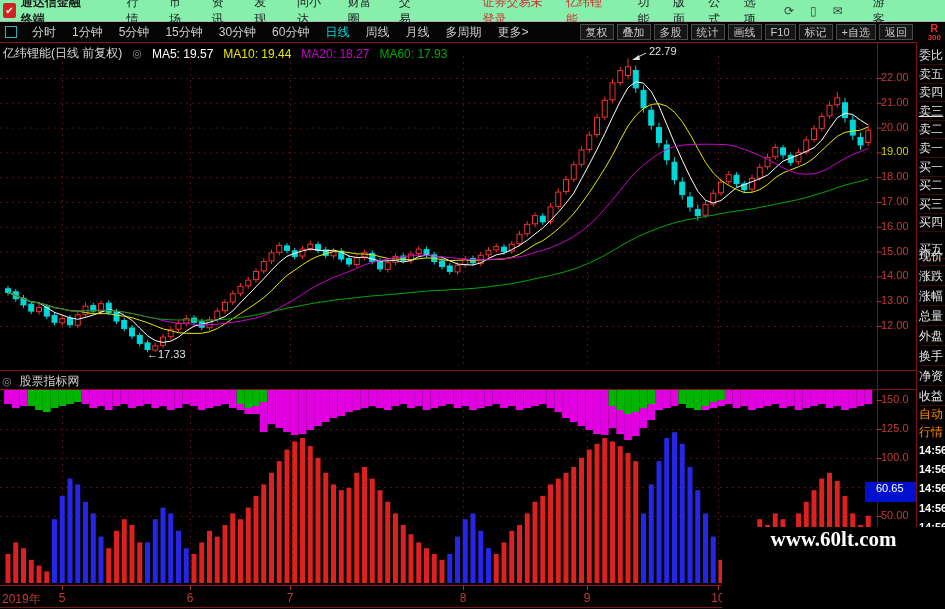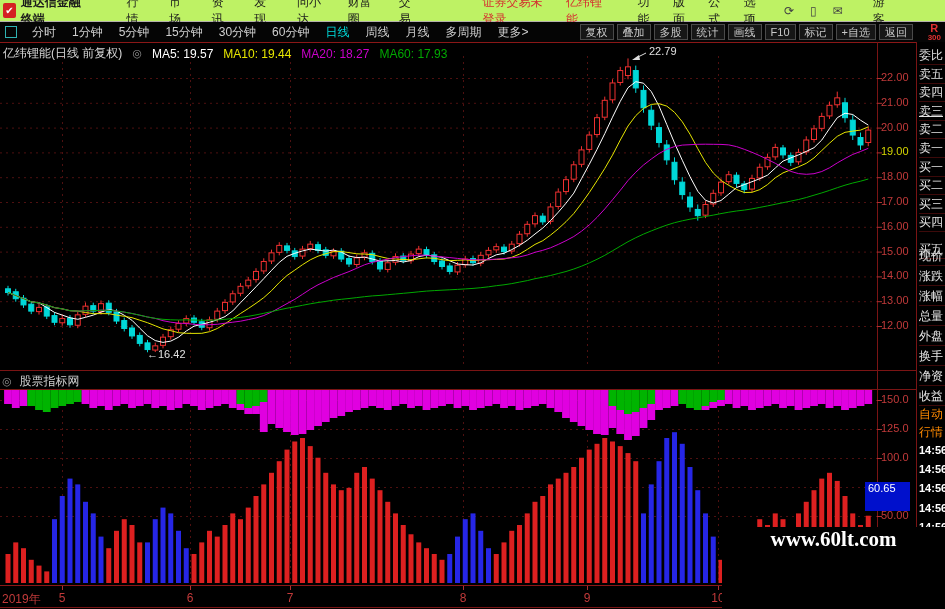--- a/index.html
+++ b/index.html
@@ -1,20 +1,20 @@
 <!DOCTYPE html>
 <html><head>
 <meta charset="utf-8">
 <style>
   html,body{margin:0;padding:0;background:#222;}
   #screen{position:relative;width:945px;height:609px;background:#000;overflow:hidden;
           font-family:"Liberation Sans",sans-serif;-webkit-font-smoothing:antialiased;}
   
   .topbar{position:relative;z-index:2;display:flex;align-items:center;height:21px;
-          background:#bef264;border-bottom:1px solid #b5b2ac;font-size:12px;color:#1c1c1c;}
+          background:#86efac;border-bottom:1px solid #b5b2ac;font-size:12px;color:#1c1c1c;}
   .logo{width:15px;height:15px;background:#d42222;border-radius:2px;margin:0 5px 0 3px;
         color:#fff;font-size:10px;line-height:15px;text-align:center;}
   .logo::after{content:"✔";}
   .apptitle{font-weight:bold;margin-right:22px;}
   .menu{margin:0 13px;}
   #topbar-alerts{margin-left:46px;}
   .alert{color:#d43030;margin:0 8px;}
   #topbar-right{margin-left:16px;}
   .rmenu{margin:0 9px;}
   #topbar-icons{margin-left:6px;}
@@ -43,22 +43,22 @@
              font-size:12px;z-index:3;white-space:nowrap;}
   .indsrc{color:#cfcfcf;}
   #ind-outputs{display:flex;gap:9px;}
   .axlabel{position:absolute;left:881px;width:33px;font-size:11px;color:#c23a3a;z-index:3;}
   #x-axis{position:absolute;top:591px;left:0;width:916px;height:16px;z-index:3;font-size:12px;}
   .yearlbl{position:absolute;left:2px;top:0;color:#c23a3a;}
   .mlabel{position:absolute;top:0;transform:translateX(-50%);color:#c23a3a;}
   .hi-anno,.lo-anno{position:absolute;font-size:11px;color:#e0e0e0;z-index:3;}
   .hi-anno{left:649px;top:45px;}
   .lo-anno{left:147px;top:348px;}
-  .curbox{position:absolute;left:865px;top:482px;width:42px;height:29px;background:#0010cc;
-          color:#fff;font-size:11px;line-height:13px;padding-left:3px;z-index:4;}
+  .curbox{position:absolute;left:865px;top:482px;width:42px;height:20px;background:#0010cc;
+          color:#fff;font-size:11px;line-height:13px;padding-left:11px;z-index:4;}
   
   #sidebar{position:absolute;left:916px;top:42px;width:29px;height:567px;background:#000;
            border-left:1px solid #7a1414;z-index:4;}
   .srow{position:absolute;left:2px;width:27px;height:18px;line-height:18px;font-size:12px;
         color:#e4e4e4;border-bottom:1px solid rgba(122,20,20,.5);white-space:nowrap;overflow:hidden;}
   .srow.mode{border-bottom:none;}
   .srow.time{border-bottom:none;color:#fff;font-weight:bold;font-size:11px;}
   
   .watermark{position:absolute;left:722px;top:527px;width:223px;height:82px;background:#000;
              z-index:6;text-align:center;}
@@ -705,21 +705,21 @@
       <span class="axlabel" style="top: 393px;">150.0</span>
       <span class="axlabel" style="top: 422px;">125.0</span>
       <span class="axlabel" style="top: 451px;">100.0</span>
       <span class="axlabel" style="top: 480px;">75.00</span>
       <span class="axlabel" style="top: 509px;">50.00</span>
     </div>
 
   <div class="curbox" style="background: rgb(0, 16, 204);">60.65</div>
 
   <div class="hi-anno">22.79</div>
-  <div class="lo-anno">←16.42</div>
+  <div class="lo-anno">←17.33</div>
 
   <div id="x-axis">
     <span class="yearlbl">2019年</span>
   <span class="mlabel" style="left: 62px;">5</span>
       <span class="mlabel" style="left: 190px;">6</span>
       <span class="mlabel" style="left: 290px;">7</span>
       <span class="mlabel" style="left: 463px;">8</span>
       <span class="mlabel" style="left: 587px;">9</span>
       <span class="mlabel" style="left: 718px;">10</span>
     </div>

